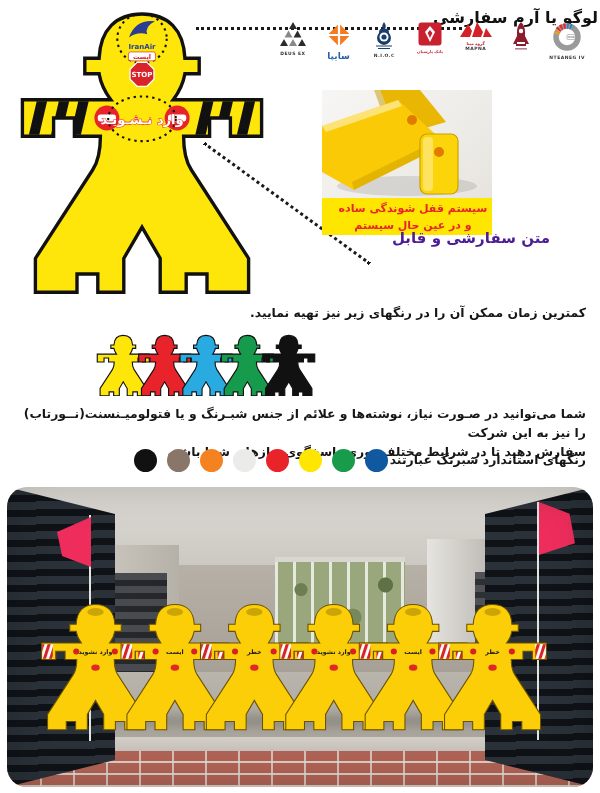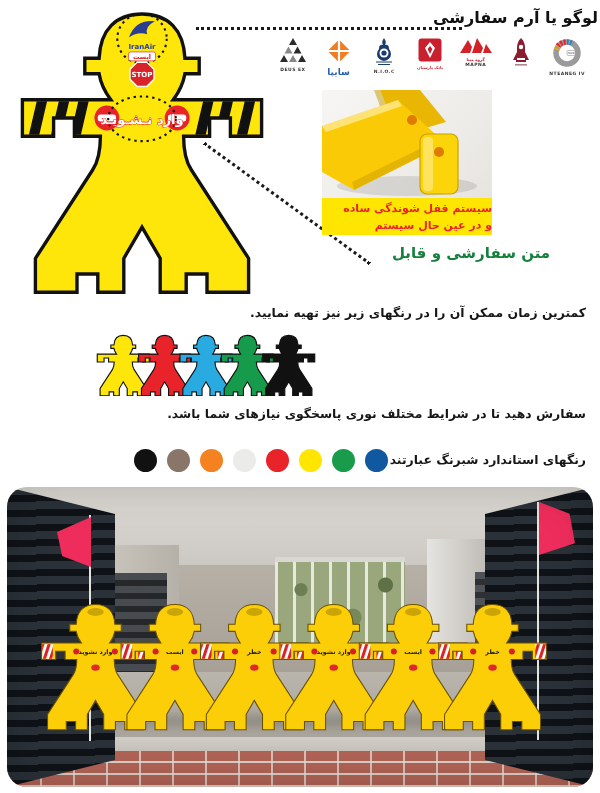--- a/index.html
+++ b/index.html
@@ -9,35 +9,35 @@
 
   
   .page-title{top:8px;right:2px;font-size:16px;font-weight:bold;color:#111;direction:rtl;}
   .dotline-h{top:27px;left:196px;width:266px;border-top:3px dotted #1a1a1a;}
   .dotline-diag{top:142px;left:205px;width:205px;border-top:3px dotted #1a1a1a;
                 transform:rotate(36deg);transform-origin:left top;}
 
   .big-figure{left:12px;top:6px;width:260px;height:289px;}
 
   
-  .logos{left:274px;top:38px;width:312px;height:52px;display:flex;gap:8px;align-items:flex-start;justify-content:space-between;}
+  .logos{left:274px;top:22px;width:312px;height:52px;display:flex;gap:8px;align-items:flex-start;justify-content:space-between;}
   .logo{width:42px;text-align:center;line-height:1;}
   .logo .lbl{display:block;font-size:4.5px;color:#333;font-weight:bold;margin-top:1px;letter-spacing:.5px;}
   .logo .lbl.fa{font-size:6.5px;letter-spacing:0;}
   .logo .lbl.saipa{color:#2762ad;font-size:9px;font-weight:bold;}
   .logo .lbl.red{color:#c8202f;font-size:4px;}
 
   
   .lock-photo{left:322px;top:90px;width:170px;height:145px;background:linear-gradient(135deg,#f7f6f4 0%,#edebe7 60%,#e4e1dc 100%);}
   .lock-caption{position:absolute;left:0;right:0;bottom:0;height:37px;background:#ffe600;
-                display:flex;flex-direction:column;justify-content:center;text-align:right;direction:rtl;padding-left:12px;}
+                display:flex;flex-direction:column;justify-content:center;text-align:center;direction:rtl;padding-left:12px;}
   .lock-caption div{font-size:11px;font-weight:bold;color:#e8232a;line-height:17px;}
 
-  .custom-note{top:243px;right:14px;width:230px;text-align:center;direction:rtl;
-               font-size:15px;font-weight:bold;color:#15803d;line-height:21px;}
+  .custom-note{top:228px;right:14px;width:230px;text-align:center;direction:rtl;
+               font-size:15px;font-weight:bold;color:#4c1d95;line-height:21px;}
 
   
   .para{left:14px;right:14px;direction:rtl;text-align:right;font-weight:bold;color:#161616;
         font-size:12.4px;line-height:19px;}
   .para.p1{top:303px;}
   .para.p2{top:404px;}
   .mini-svg{left:95px;top:332px;width:222px;height:64px;}
 
   .colors-row{top:448px;left:0;right:0;height:28px;}
   .colors-label{position:absolute;right:14px;top:4px;direction:rtl;font-size:12.4px;font-weight:bold;color:#161616;}
@@ -227,20 +227,21 @@
 
   <svg class="abs mini-svg" viewBox="0 0 220 62">
       <use href="#figpath" transform="translate(0,1) scale(0.56)" fill="#ffe60a" stroke="#111" stroke-width="2"></use>
       <use href="#figpath" transform="translate(41,1) scale(0.56)" fill="#e8232a" stroke="#111" stroke-width="2"></use>
       <use href="#figpath" transform="translate(82,1) scale(0.56)" fill="#29abe2" stroke="#111" stroke-width="2"></use>
       <use href="#figpath" transform="translate(123,1) scale(0.56)" fill="#169b4c" stroke="#111" stroke-width="2"></use>
       <use href="#figpath" transform="translate(164,1) scale(0.56)" fill="#111111" stroke="#111" stroke-width="2"></use>
     </svg>
 
   <div class="abs para p2">
+    <div>شما می‌توانید در صـورت نیاز، نوشته‌ها و علائم از جنس شبـرنگ و یا فتولومیـنسنت(نــورتاب) را نیز به این شرکت</div>
     <div>سفارش دهید تا در شرایط مختلف نوری پاسخگوی نیازهای شما باشد.</div>
   </div>
 
   <div class="abs colors-row">
     <div class="colors-label">رنگهای استاندارد شبرنگ عبارتند از :</div>
     <div class="swatches">
         <span class="dot" style="background: rgb(17, 17, 17);"></span>
         <span class="dot" style="background: rgb(138, 118, 104);"></span>
         <span class="dot" style="background: rgb(245, 130, 32);"></span>
         <span class="dot" style="background: rgb(235, 235, 233);"></span>

